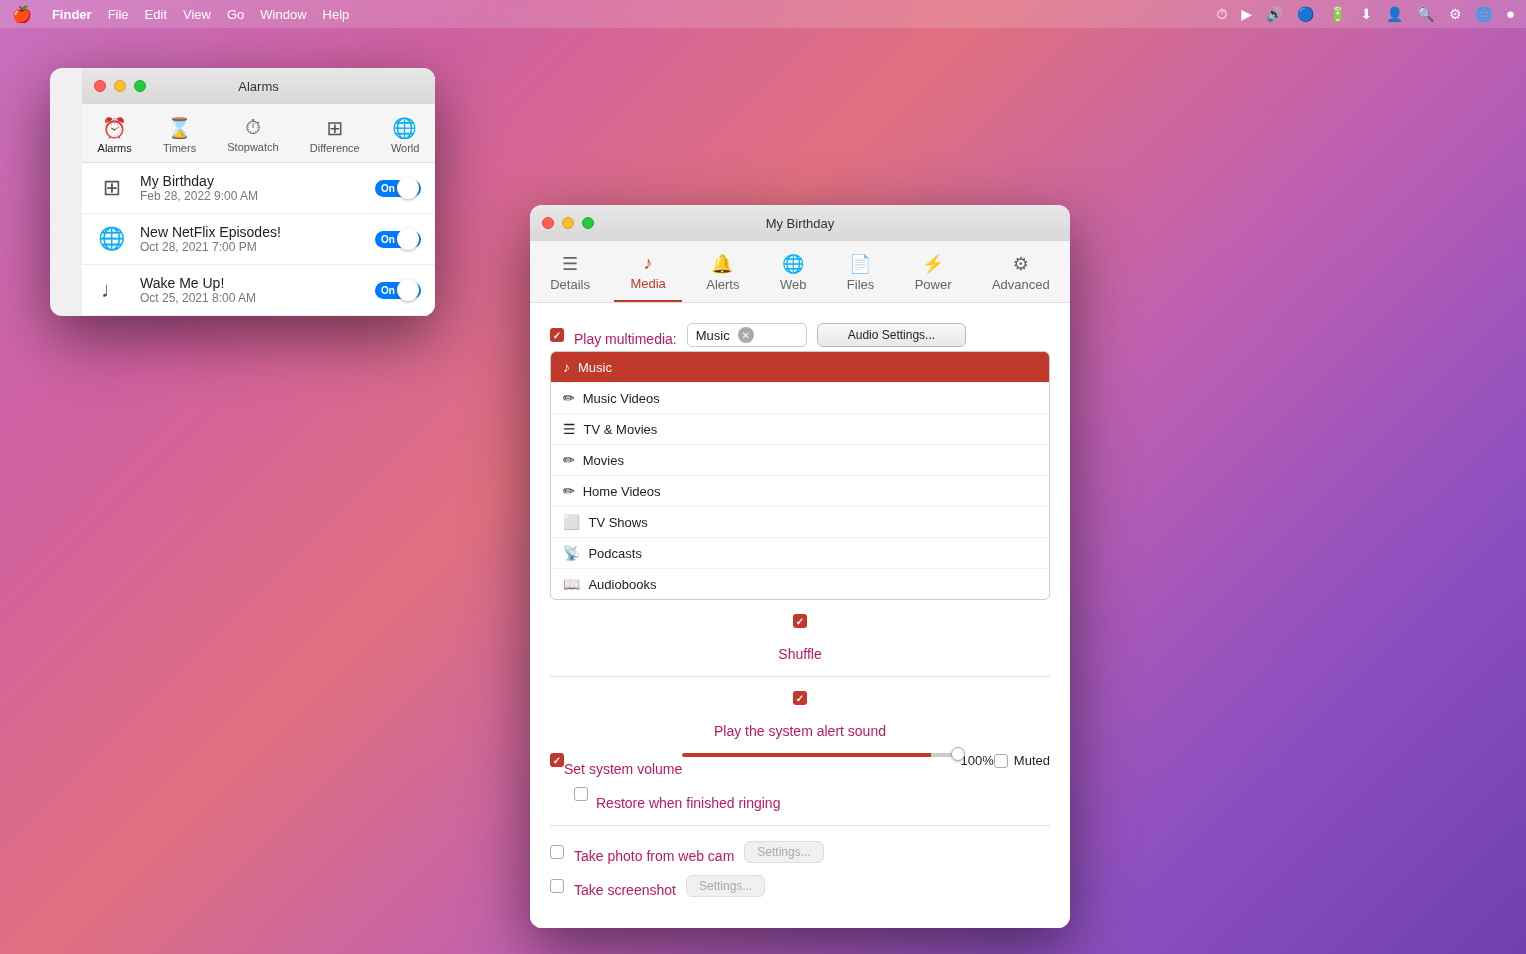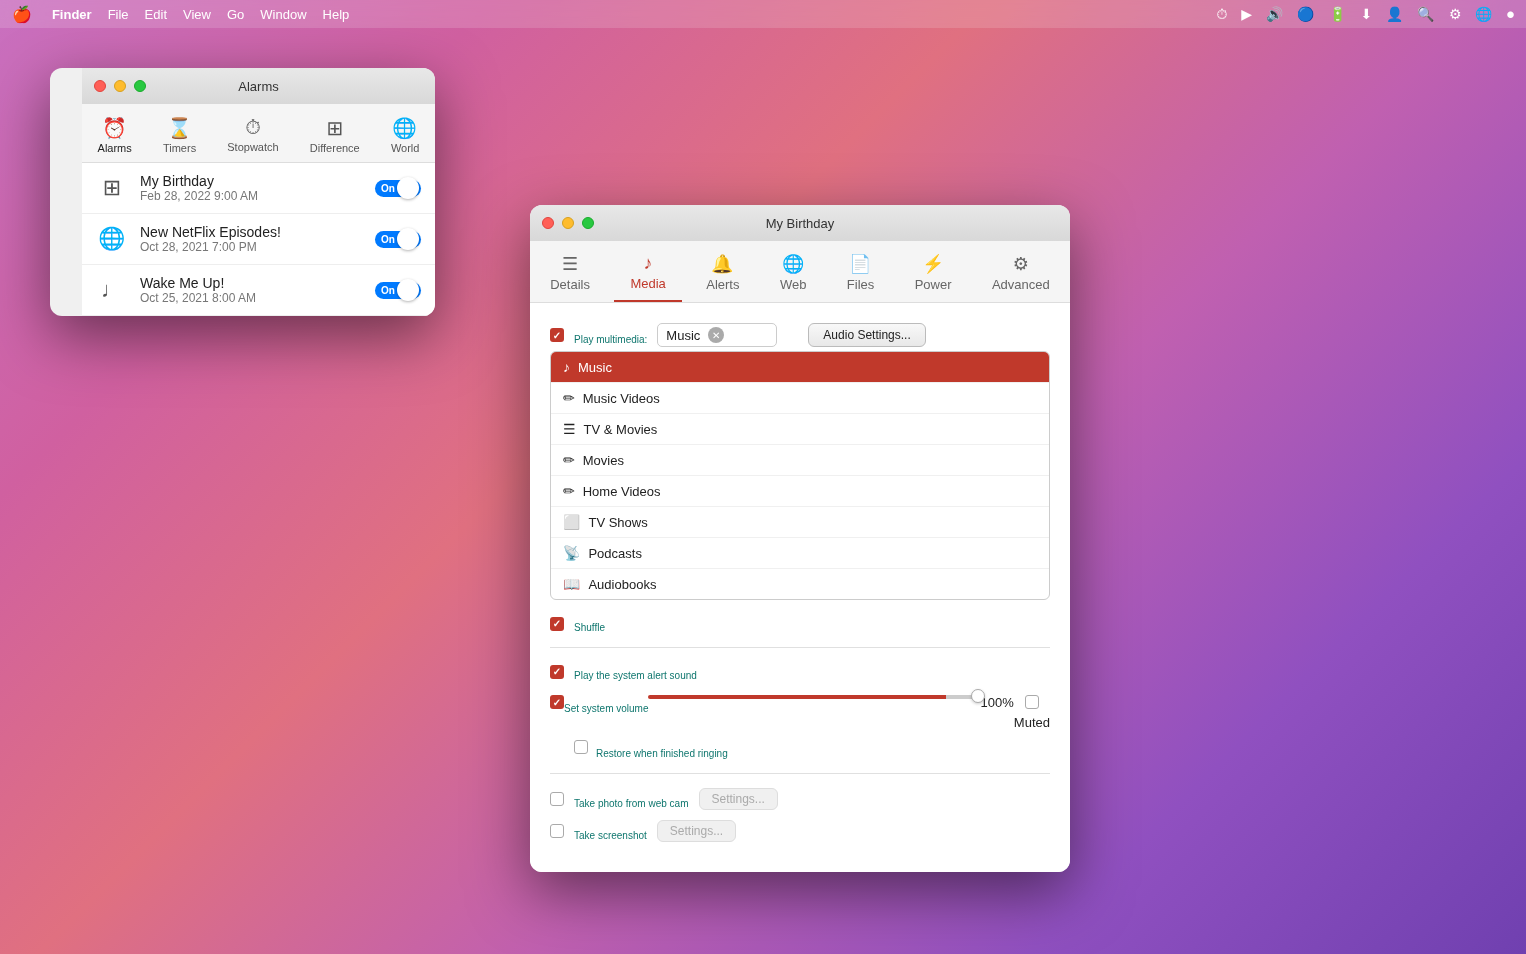--- a/index.html
+++ b/index.html
@@ -224,20 +224,21 @@
     .birthday-content {
       background: #fff;
       padding: 20px;
     }
 
     .section-row {
       display: flex;
       align-items: center;
       gap: 10px;
       margin-bottom: 14px;
+      flex-direction: column;
     }
     .cb-check {
       width: 14px;
       height: 14px;
       border-radius: 3px;
       background: #c0392b;
       display: flex;
       align-items: center;
       justify-content: center;
       flex-shrink: 0;
@@ -249,21 +250,21 @@
       font-weight: bold;
     }
     .cb-uncheck {
       width: 14px;
       height: 14px;
       border-radius: 3px;
       border: 1px solid #aaa;
       background: #fff;
       flex-shrink: 0;
     }
-    .label-text { font-size: 10px; color: #0f766e; margin-top: 8px; }
+    .label-text { font-size: 14px; color: #be185d; margin-top: 8px; }
 
     
     .multimedia-row {
       display: flex;
       align-items: center;
       gap: 10px;
       margin-bottom: 4px;
     }
     .multimedia-select {
       display: flex;
@@ -285,25 +286,24 @@
       align-items: center;
       justify-content: center;
       color: #fff;
       font-size: 10px;
       cursor: pointer;
     }
     .audio-btn {
       background: linear-gradient(180deg, #f8f8f8, #e8e8e8);
       border: 1px solid #bbb;
       border-radius: 6px;
-      padding: 4px 14px;
+      padding: 4px 30px;
       font-size: 12px;
       color: #222;
       cursor: pointer;
-      margin-left: 21px;
     }
 
     
     .dropdown-list {
       border: 1px solid #ccc;
       border-radius: 6px;
       overflow: hidden;
       margin-bottom: 14px;
       background: #fff;
     }
@@ -345,21 +345,20 @@
       border-radius: 50%;
       background: #fff;
       border: 1px solid #aaa;
       box-shadow: 0 1px 3px rgba(0,0,0,0.2);
     }
     .vol-pct { font-size: 13px; color: #222; min-width: 35px; text-align: right; }
     .muted-row {
       display: flex;
       align-items: center;
       gap: 6px;
-      flex-direction: column;
     }
     .muted-label { font-size: 13px; color: #222; }
 
     
     .restore-row {
       display: flex;
       align-items: flex-start;
       gap: 8px;
       margin-bottom: 14px;
       padding-left: 24px;

